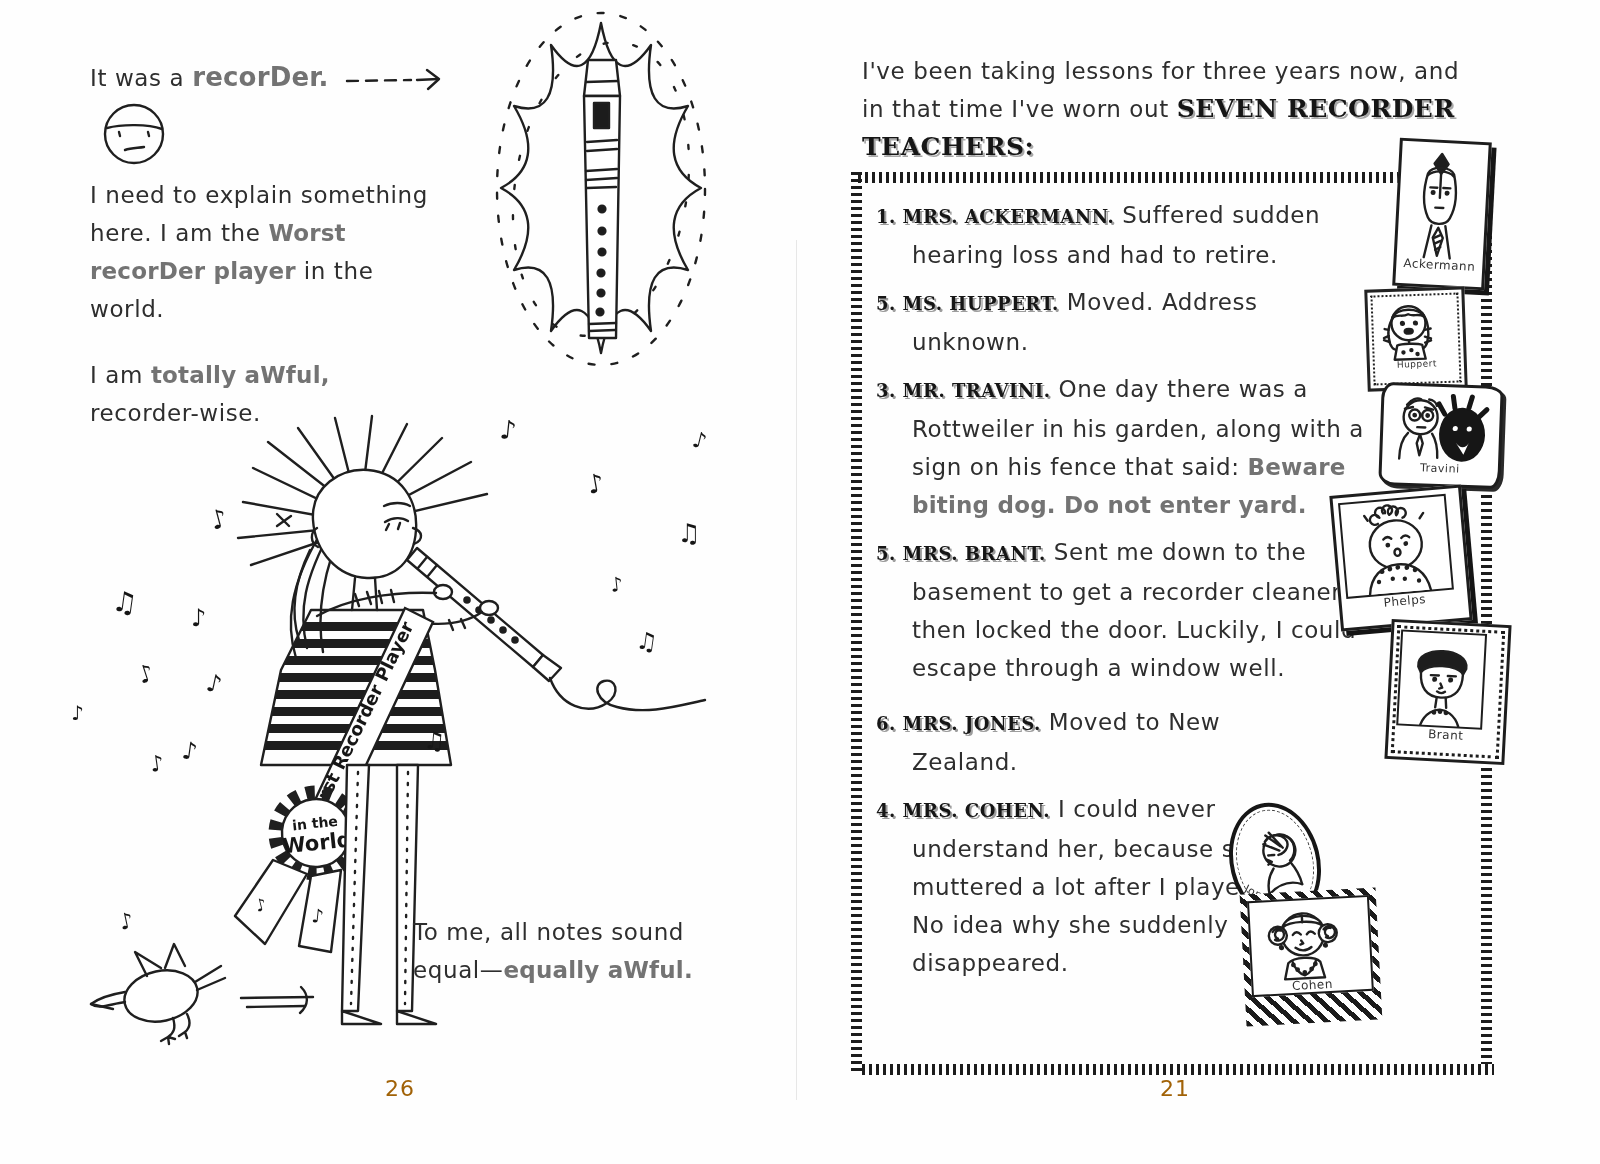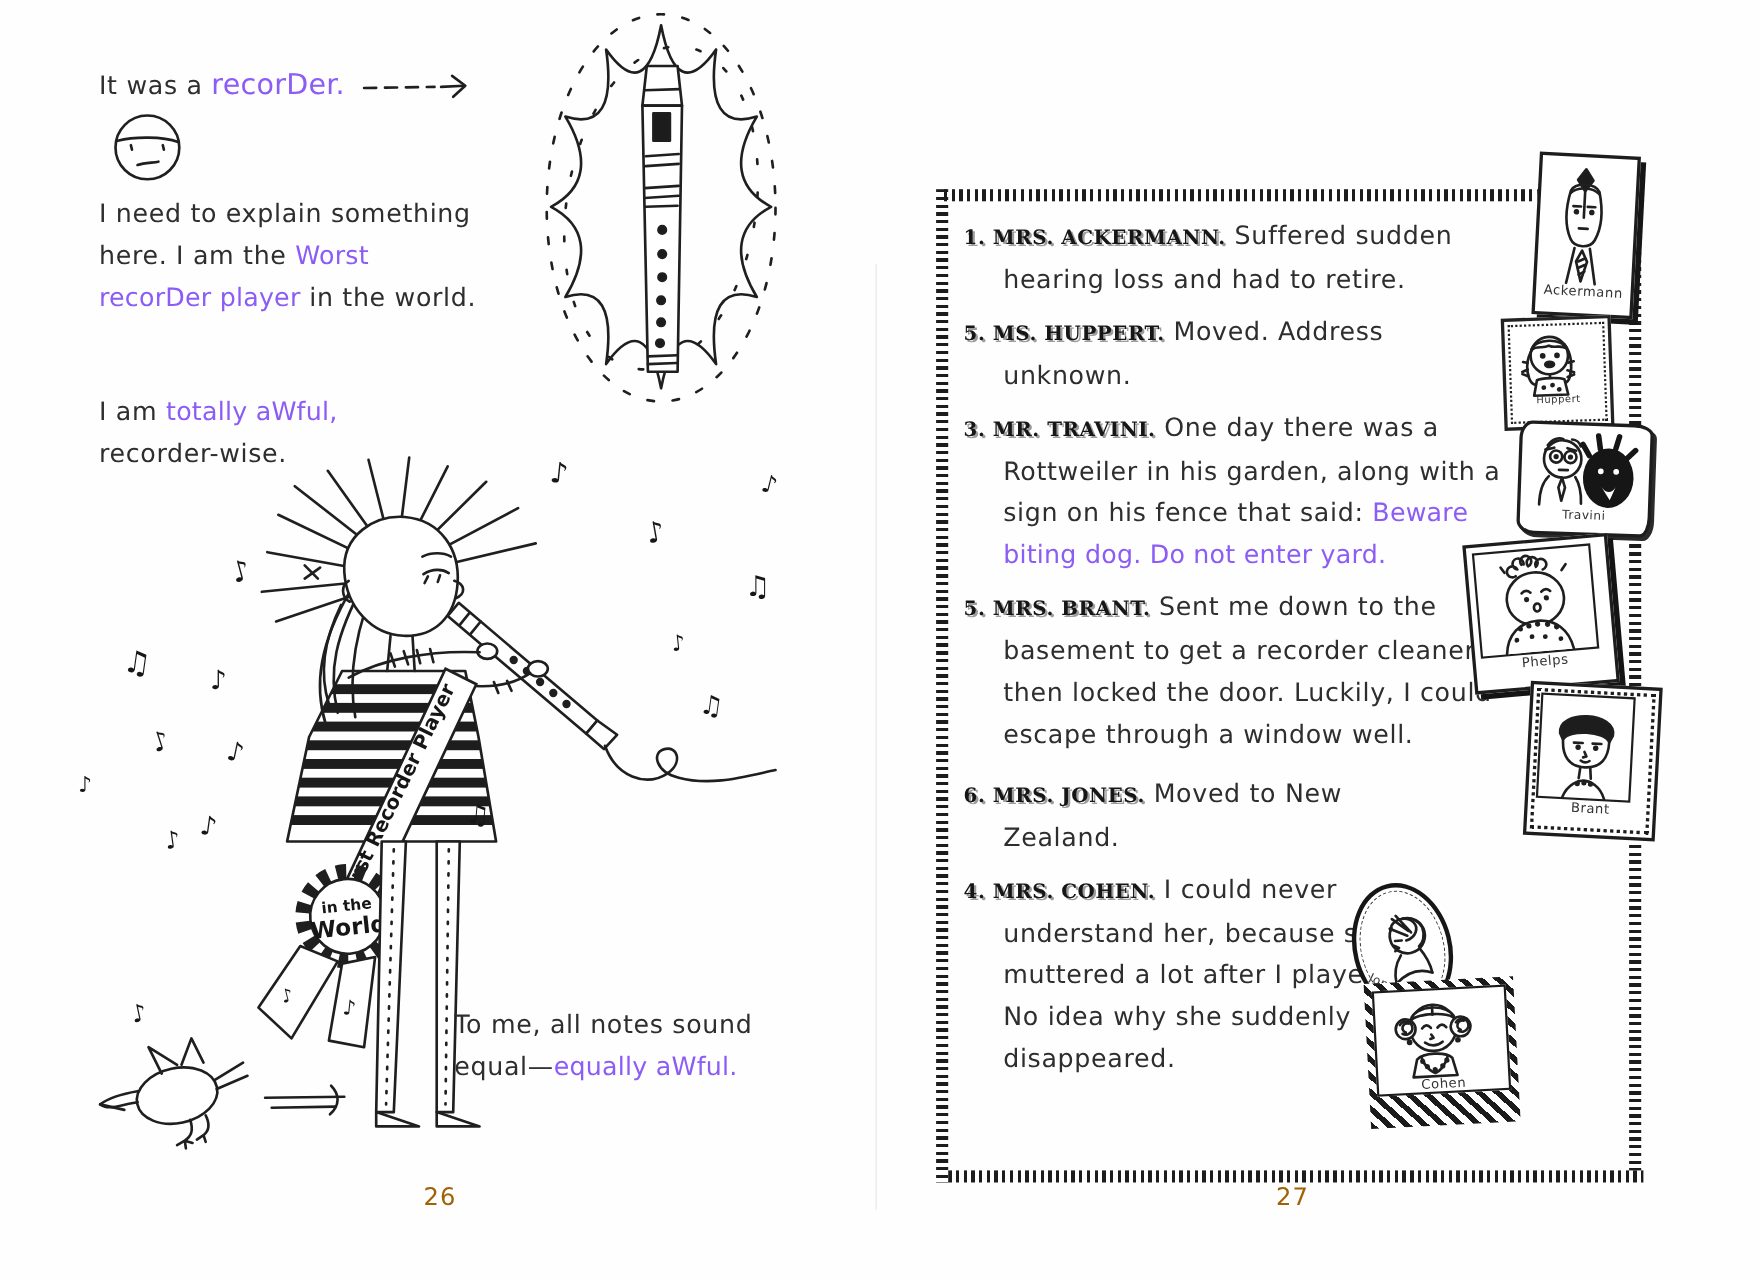--- a/index.html
+++ b/index.html
@@ -1,20 +1,20 @@
 <!DOCTYPE html>
 <html><head>
 <meta charset="utf-8">
 <style>
   html,body{margin:0;padding:0;background:#ffffff;}
   .spread{position:relative;width:1600px;height:1164px;background:#fefefe;overflow:hidden;
           font-family:"DejaVu Sans",sans-serif;color:#2b2b2b;}
   .abs{position:absolute;}
   .hand{font-size:23px;line-height:38px;letter-spacing:0.6px;color:#2e2e2e;}
-  .marker{font-weight:normal;letter-spacing:0.2px;color:#8b5cf6;}
+  .marker{font-weight:bold;letter-spacing:0.2px;color:#737373;}
   .ornate{font-family:"DejaVu Serif",serif;font-weight:bold;color:#161616;
           letter-spacing:0.5px;text-shadow:2px 2px 0 #a8a8a8;}
   .pagenum{font-size:22px;color:#a16207;letter-spacing:1px;}
   
   .tick-h{height:11px;background:repeating-linear-gradient(90deg,#1c1c1c 0 3px,transparent 3px 7px);}
   .tick-v{width:11px;background:repeating-linear-gradient(180deg,#1c1c1c 0 3px,transparent 3px 7px);}
   
   .entries{width:540px;}
   .entry{padding-left:36px;text-indent:-36px;margin-bottom:9px;}
   .entry .name{font-size:18px;text-shadow:2px 2px 0 #9d9d9d;}
@@ -239,20 +239,23 @@
     <text class="note-glyph" font-size="20" transform="translate(556,182) rotate(-6)">♪</text>
     <text class="note-glyph" font-size="24" transform="translate(580,238) rotate(8)">♫</text>
   </svg>
 
   <div class="abs hand" style="left:413px;top:913px;width:290px;">
     <span>To me, all notes sound equal—</span><span class="marker">equally aWful.</span>
   </div>
 
   <div class="abs pagenum" style="left:360px;top:1076px;width:80px;text-align:center;">26</div>
 
+  <div class="abs hand" style="left:862px;top:52px;width:605px;">
+    <span>I've been taking lessons for three years now, and in that time I've worn out </span><span class="ornate" style="font-size:25px;">SEVEN RECORDER TEACHERS:</span>
+  </div>
 
   <div class="abs tick-h" style="left:858px;top:172px;width:628px;"></div>
   <div class="abs tick-v" style="left:851px;top:172px;height:903px;"></div>
   <div class="abs tick-h" style="left:862px;top:1064px;width:632px;"></div>
   <div class="abs tick-v" style="left:1481px;top:180px;height:884px;"></div>
 
   <div class="abs entries hand" style="left:876px;top:196px;">
 
     <div class="entry" style="width:452px;">
       <span class="ornate name">1. MRS. ACKERMANN.</span>
@@ -436,15 +439,15 @@
             <circle cx="43" cy="67" r="1.2" fill="#1d1d1d"></circle>
           <circle cx="50" cy="70" r="1.2" fill="#1d1d1d"></circle>
             <circle cx="57" cy="67" r="1.2" fill="#1d1d1d"></circle>
             <circle cx="61" cy="62" r="1.2" fill="#1d1d1d"></circle>
         </g>
       </svg>
       <span class="lbl">Cohen</span>
     </div>
   </div>
 
-  <div class="abs pagenum" style="left:1135px;top:1076px;width:80px;text-align:center;">27</div>
+  <div class="abs pagenum" style="left:1135px;top:1076px;width:80px;text-align:center;">21</div>
 
 </div>
 
 </body></html>

